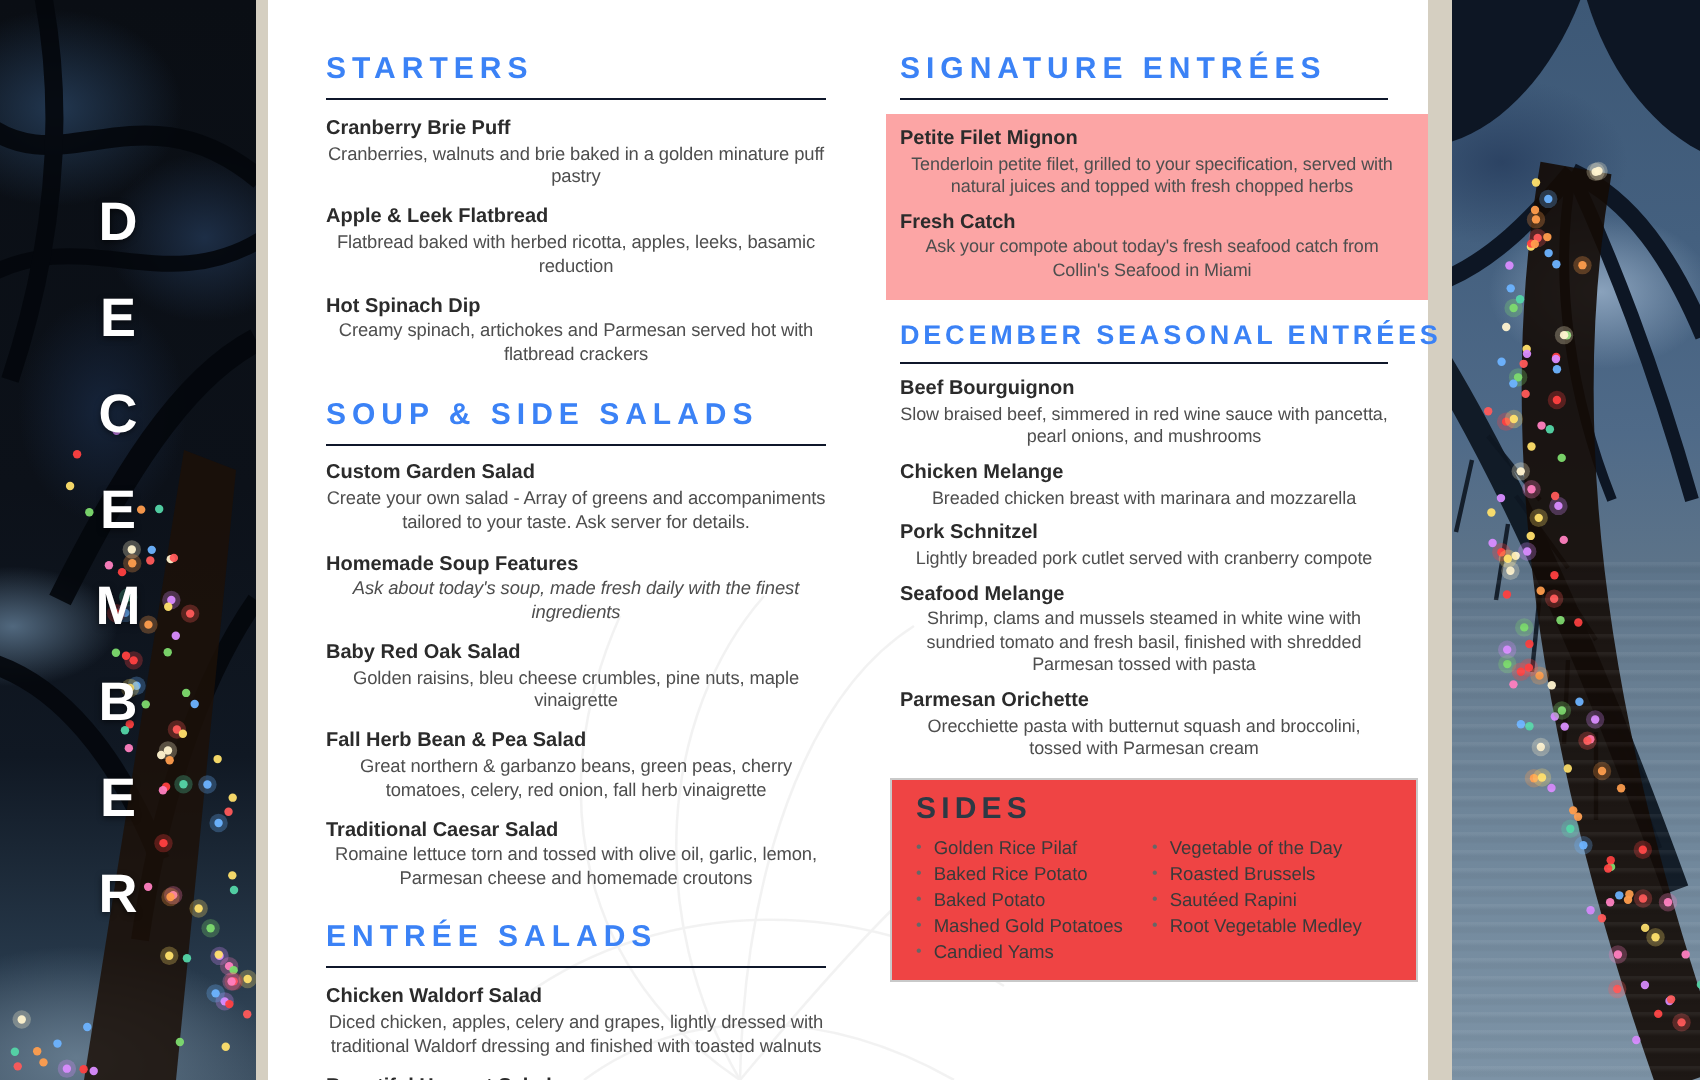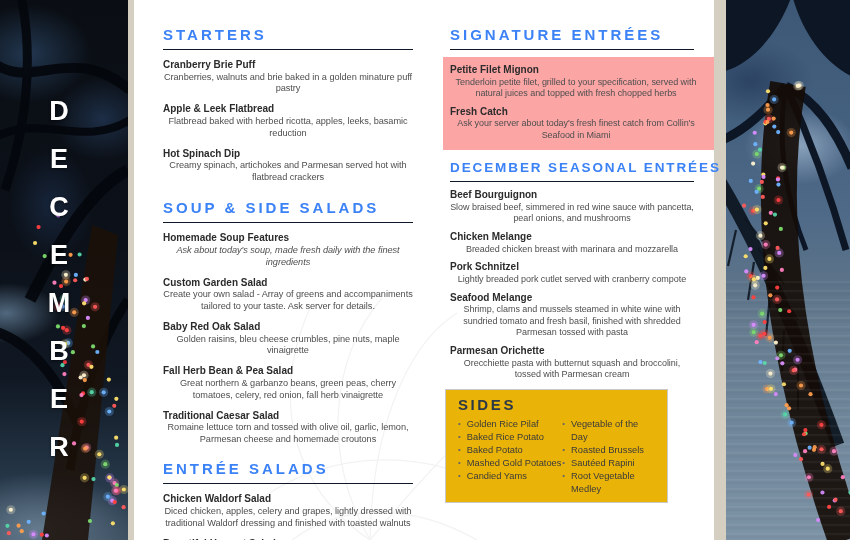--- a/index.html
+++ b/index.html
@@ -71,22 +71,22 @@
   .col-left .item{ margin-top:8px; }
   .col-left .item .ds{ font-size:9.2px; }
 
   .sig-box{
     background:#fca5a5; margin-left:-7px; margin-top:7px; width:271px;
     padding:5px 12px 8px 7px;
   }
   .sig-box .item:first-child{ margin-top:2px; }
 
   .sides-box{
-    margin-left:-5px; margin-top:8px; width:223px;
-    border:1px solid #c9c9c9; padding:7px 12px 7px 12px; background:#eab308;
+    margin-left:-5px; margin-top:8px; width:264px;
+    border:1px solid #c9c9c9; padding:7px 12px 7px 12px; background:#ef4444;
   }
   .sides-box h2{
     font-size:15px; font-weight:600; color:#2d3944; letter-spacing:2.6px;
     line-height:1.1; margin-bottom:5px;
   }
   .sides-cols{ display:flex; }
   .sides-cols ul{ list-style:none; }
   .sides-cols ul:first-child{ width:118px; }
   .sides-cols li{ display:flex; align-items:baseline; font-size:9.3px; color:#3a3a3a; line-height:1.38; }
   .bullet{ color:#666; font-size:8px; margin-right:6px; position:relative; top:-1px; }
@@ -453,27 +453,27 @@
       <div class="item">
         <div class="nm">Apple &amp; Leek Flatbread</div>
         <div class="ds">Flatbread baked with herbed ricotta, apples, leeks, basamic reduction</div>
       </div>
       <div class="item">
         <div class="nm">Hot Spinach Dip</div>
         <div class="ds">Creamy spinach, artichokes and Parmesan served hot with flatbread crackers</div>
       </div>
 
       <h2 class="sec" style="margin-top:16px">SOUP &amp; SIDE SALADS</h2>
+      <div class="item">
+        <div class="nm">Custom Garden Salad</div>
+        <div class="ds">Create your own salad - Array of greens and accompaniments tailored to your taste. Ask server for details.</div>
+      </div>
       <div class="item" style="margin-top:9px">
         <div class="nm">Homemade Soup Features</div>
         <div class="ds it">Ask about today's soup, made fresh daily with the finest ingredients</div>
-      </div>
-      <div class="item">
-        <div class="nm">Custom Garden Salad</div>
-        <div class="ds">Create your own salad - Array of greens and accompaniments tailored to your taste. Ask server for details.</div>
       </div>
       <div class="item">
         <div class="nm">Baby Red Oak Salad</div>
         <div class="ds">Golden raisins, bleu cheese crumbles, pine nuts, maple vinaigrette</div>
       </div>
       <div class="item">
         <div class="nm">Fall Herb Bean &amp; Pea Salad</div>
         <div class="ds">Great northern &amp; garbanzo beans, green peas, cherry tomatoes, celery, red onion, fall herb vinaigrette</div>
       </div>
       <div class="item">
@@ -495,21 +495,21 @@
     <div class="col col-right">
 
       <h2 class="sec mt-first">SIGNATURE ENTRÉES</h2>
       <div class="sig-box">
         <div class="item">
           <div class="nm">Petite Filet Mignon</div>
           <div class="ds">Tenderloin petite filet, grilled to your specification, served with natural juices and topped with fresh chopped herbs</div>
         </div>
         <div class="item">
           <div class="nm">Fresh Catch</div>
-          <div class="ds">Ask your server about today's fresh finest catch from Collin's Seafood in Miami</div>
+          <div class="ds">Ask your compote about today's fresh seafood catch from Collin's Seafood in Miami</div>
         </div>
       </div>
 
       <h2 class="sec small" style="margin-top:11px">DECEMBER SEASONAL ENTRÉES</h2>
       <div class="item" style="margin-top:7px">
         <div class="nm">Beef Bourguignon</div>
         <div class="ds">Slow braised beef, simmered in red wine sauce with pancetta, pearl onions, and mushrooms</div>
       </div>
       <div class="item">
         <div class="nm">Chicken Melange</div>

